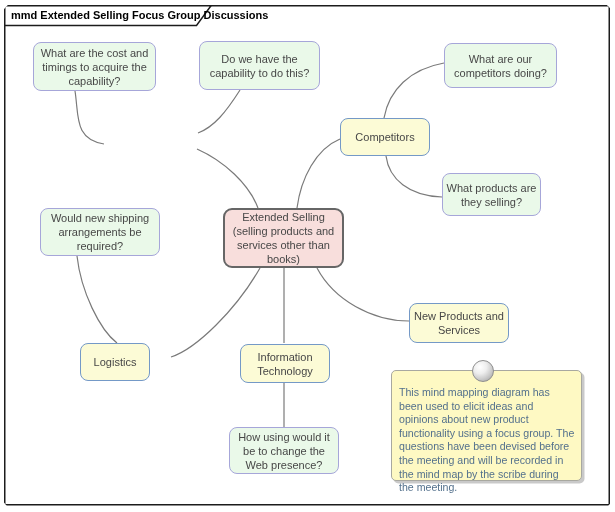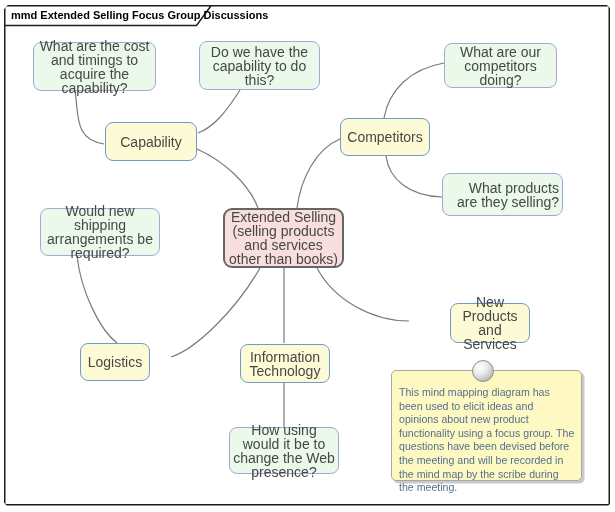--- a/index.html
+++ b/index.html
@@ -4,21 +4,21 @@
 <style>
   html,body{margin:0;padding:0;background:#ffffff;}
   body{width:615px;height:512px;font-family:"Liberation Sans",sans-serif;}
   .stage{position:relative;width:615px;height:512px;overflow:hidden;border-radius:22px;}
   svg.canvas{position:absolute;left:0;top:0;width:615px;height:512px;}
   .edge{fill:none;stroke:#7a7a7a;stroke-width:1.2;}
   .frame-rect{fill:none;stroke:#1c1c1c;stroke-width:1.5;}
   .tab-shape{fill:#ffffff;stroke:#1c1c1c;stroke-width:1.5;}
   .tab-label{position:absolute;left:11px;top:9px;font-size:11px;font-weight:bold;color:#000;white-space:nowrap;}
   .node{position:absolute;box-sizing:border-box;display:flex;align-items:center;justify-content:center;
-        text-align:center;font-size:14px;line-height:14px;color:#474747;padding:2px 3px;border-radius:8px;}
+        text-align:center;font-size:11px;line-height:14px;color:#474747;padding:2px 3px;border-radius:8px;}
   .node-yellow{background:#fcfbd6;border:1.5px solid #7499c7;}
   .node-green{background:#eaf9e9;border:1.5px solid #a6a6d9;}
   .node-central{background:#f8dedc;border:2.5px solid #666666;border-radius:9px;}
   .note{position:absolute;box-sizing:border-box;background:#fef9c3;border:1px solid #a8a8a0;border-radius:5px;
         box-shadow:2.5px 2.5px 0 #c9c9c9;padding:15px 6px 4px 7px;font-size:10.6px;line-height:13.6px;
         color:#53708c;text-align:left;}
   .pin{position:absolute;width:22px;height:22px;border-radius:50%;border:1px solid #8f8f8f;box-sizing:border-box;
        background:radial-gradient(circle at 35% 30%, #ffffff 0%, #eeeeee 35%, #c9c9c9 65%, #999999 100%);}
 </style>
 </head>
@@ -45,53 +45,50 @@
   <div class="tab-label">mmd Extended Selling Focus Group Discussions</div>
 
   <div class="node node-green" style="left:33px;top:42px;width:123px;height:49px;">
     <span>What are the cost and timings to acquire the capability?</span>
   </div>
 
   <div class="node node-green" style="left:199px;top:41px;width:121px;height:49px;">
     <span>Do we have the capability to do this?</span>
   </div>
 
-  <div class="node node-yellow" style="left:105px;top:122px;width:92px;height:39px;">
-    <span>Capability</span>
-  </div>
 
   <div class="node node-green" style="left:444px;top:43px;width:113px;height:45px;">
     <span>What are our competitors doing?</span>
   </div>
 
   <div class="node node-yellow" style="left:340px;top:118px;width:90px;height:38px;">
     <span>Competitors</span>
   </div>
 
-  <div class="node node-green" style="left:442px;top:173px;width:121px;height:43px;text-align:right;">
+  <div class="node node-green" style="left:442px;top:173px;width:99px;height:43px;">
     <span>What products are they selling?</span>
   </div>
 
   <div class="node node-central" style="left:223px;top:208px;width:121px;height:60px;">
     <span>Extended Selling (selling products and services other than books)</span>
   </div>
 
   <div class="node node-green" style="left:40px;top:208px;width:120px;height:48px;">
     <span>Would new shipping arrangements be required?</span>
   </div>
 
   <div class="node node-yellow" style="left:80px;top:343px;width:70px;height:38px;">
     <span>Logistics</span>
   </div>
 
   <div class="node node-yellow" style="left:240px;top:344px;width:90px;height:39px;">
     <span>Information Technology</span>
   </div>
 
-  <div class="node node-yellow" style="left:409px;top:303px;width:80px;height:40px;margin-left:41px;">
+  <div class="node node-yellow" style="left:409px;top:303px;width:100px;height:40px;">
     <span>New Products and Services</span>
   </div>
 
   <div class="node node-green" style="left:229px;top:427px;width:110px;height:47px;">
     <span>How using would it be to change the Web presence?</span>
   </div>
 
   <div class="note" style="left:391px;top:370px;width:191px;height:111px;">
     <span>This mind mapping diagram has been used to elicit ideas and opinions about new product functionality using a focus group. The questions have been devised before the meeting and will be recorded in the mind map by the scribe during the meeting.</span>
   </div>

